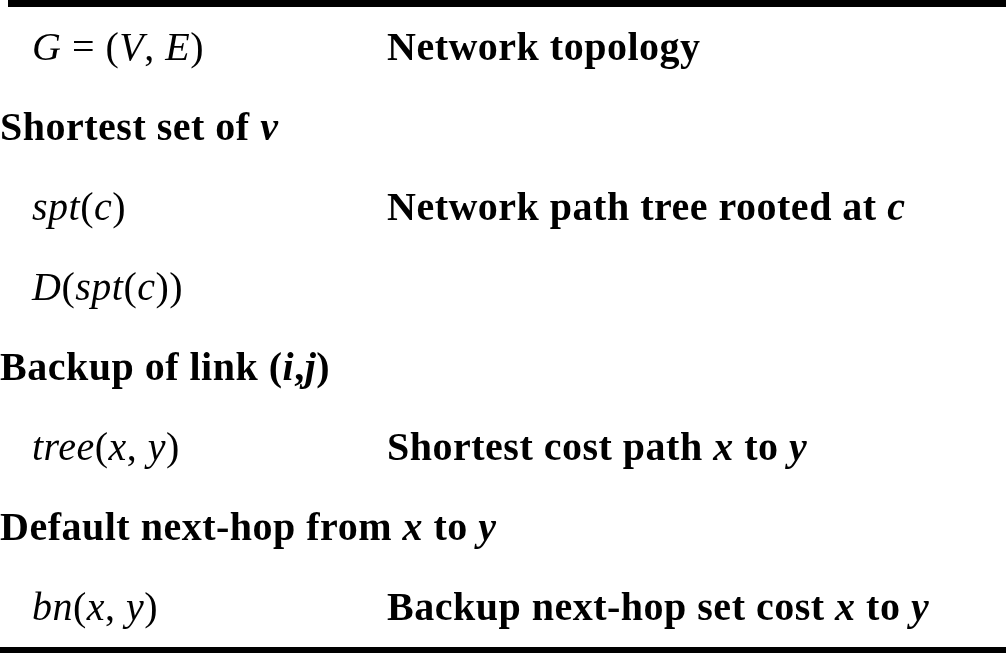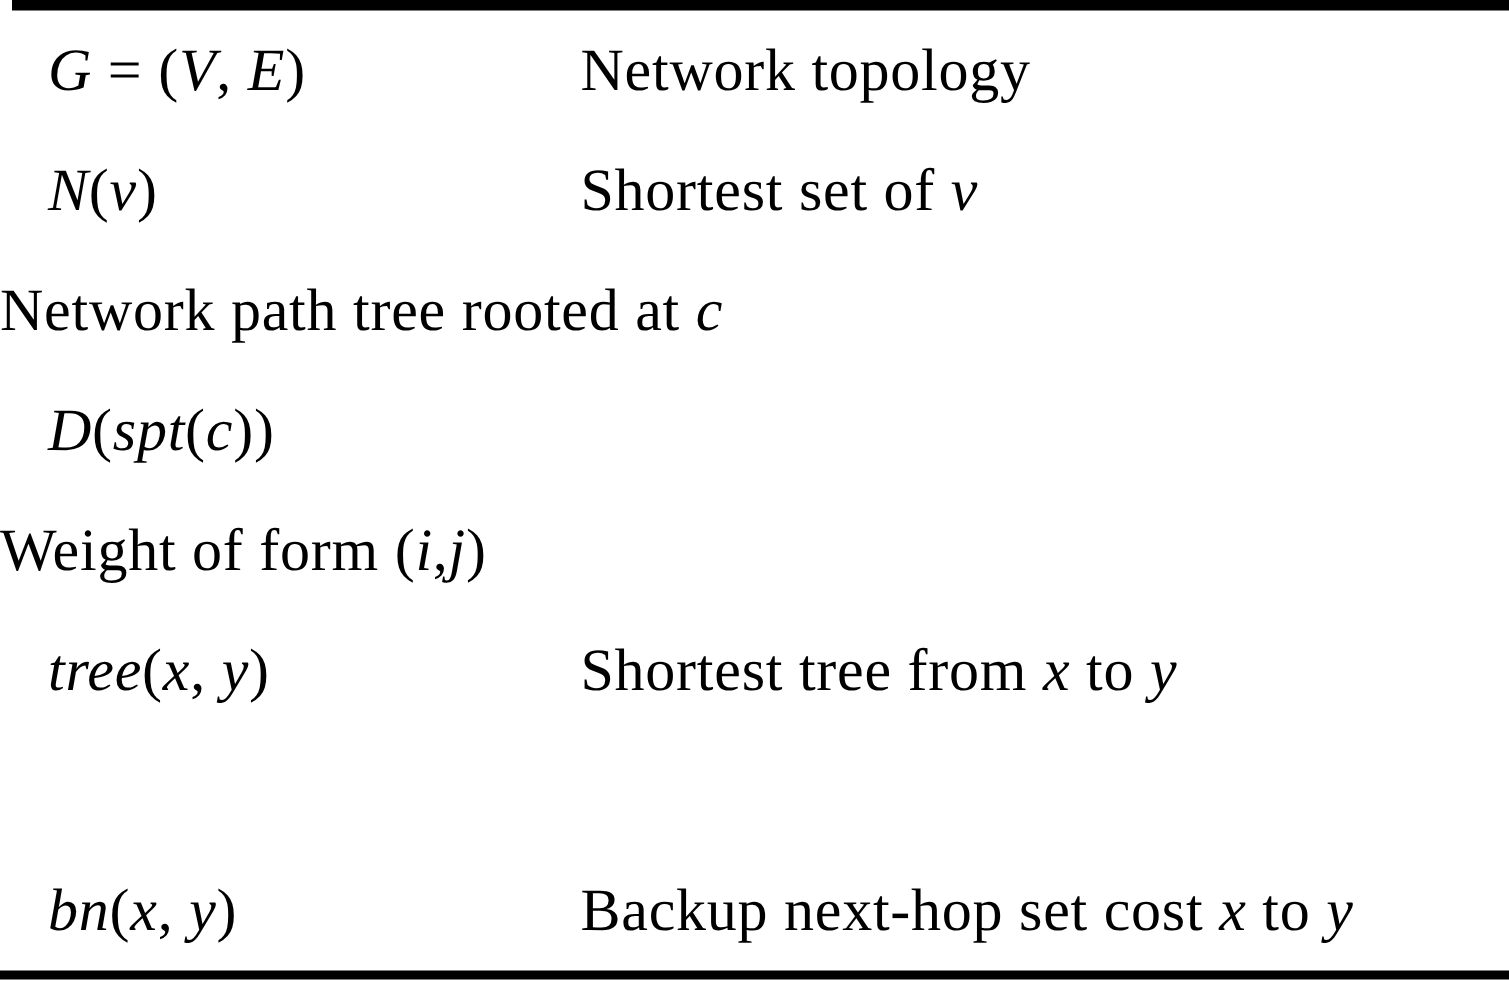--- a/index.html
+++ b/index.html
@@ -56,53 +56,55 @@
     white-space: nowrap;
     letter-spacing: 0.5px;
   }
   .cell-notation {
     padding-left: 32px;
     width: 355px;
     flex: 0 0 auto;
   }
   .cell-desc {
     flex: 1 1 auto;
+    font-weight: bold;
   }
   .it {
     font-style: italic;
   }
 </style>
 </head>
 <body>
 
 <div class="figure">
   <div class="rule top"></div>
   <div class="rows">
       <div class="row">
         <div class="cell cell-notation"><span class="it">G</span><span> = (</span><span class="it">V</span><span>, </span><span class="it">E</span><span>)</span></div>
         <div class="cell cell-desc"><span>Network topology</span></div>
       </div>
       <div class="row">
-        <div class="cell cell-notation"><span class="it">N</span><span>(</span><span class="it">v</span><span>)</span></div>
         <div class="cell cell-desc"><span>Shortest set of </span><span class="it">v</span></div>
       </div>
       <div class="row">
+        <div class="cell cell-notation"><span class="it">spt</span><span>(</span><span class="it">c</span><span>)</span></div>
         <div class="cell cell-desc"><span>Network path tree rooted at </span><span class="it">c</span></div>
       </div>
       <div class="row">
         <div class="cell cell-notation"><span class="it">D</span><span>(</span><span class="it">spt</span><span>(</span><span class="it">c</span><span>))</span></div>
       </div>
       <div class="row">
-        <div class="cell cell-desc"><span>Weight of form (</span><span class="it">i</span><span>,</span><span class="it">j</span><span>)</span></div>
+        <div class="cell cell-desc"><span>Backup of link (</span><span class="it">i</span><span>,</span><span class="it">j</span><span>)</span></div>
       </div>
       <div class="row">
         <div class="cell cell-notation"><span class="it">tree</span><span>(</span><span class="it">x</span><span>, </span><span class="it">y</span><span>)</span></div>
-        <div class="cell cell-desc"><span>Shortest tree from </span><span class="it">x</span><span> to </span><span class="it">y</span></div>
+        <div class="cell cell-desc"><span>Shortest cost path </span><span class="it">x</span><span> to </span><span class="it">y</span></div>
       </div>
       <div class="row">
+        <div class="cell cell-desc"><span>Default next-hop from </span><span class="it">x</span><span> to </span><span class="it">y</span></div>
       </div>
       <div class="row">
         <div class="cell cell-notation"><span class="it">bn</span><span>(</span><span class="it">x</span><span>, </span><span class="it">y</span><span>)</span></div>
         <div class="cell cell-desc"><span>Backup next-hop set cost </span><span class="it">x</span><span> to </span><span class="it">y</span></div>
       </div>
     </div>
   <div class="rule bottom"></div>
 </div>
 
 </body></html>

